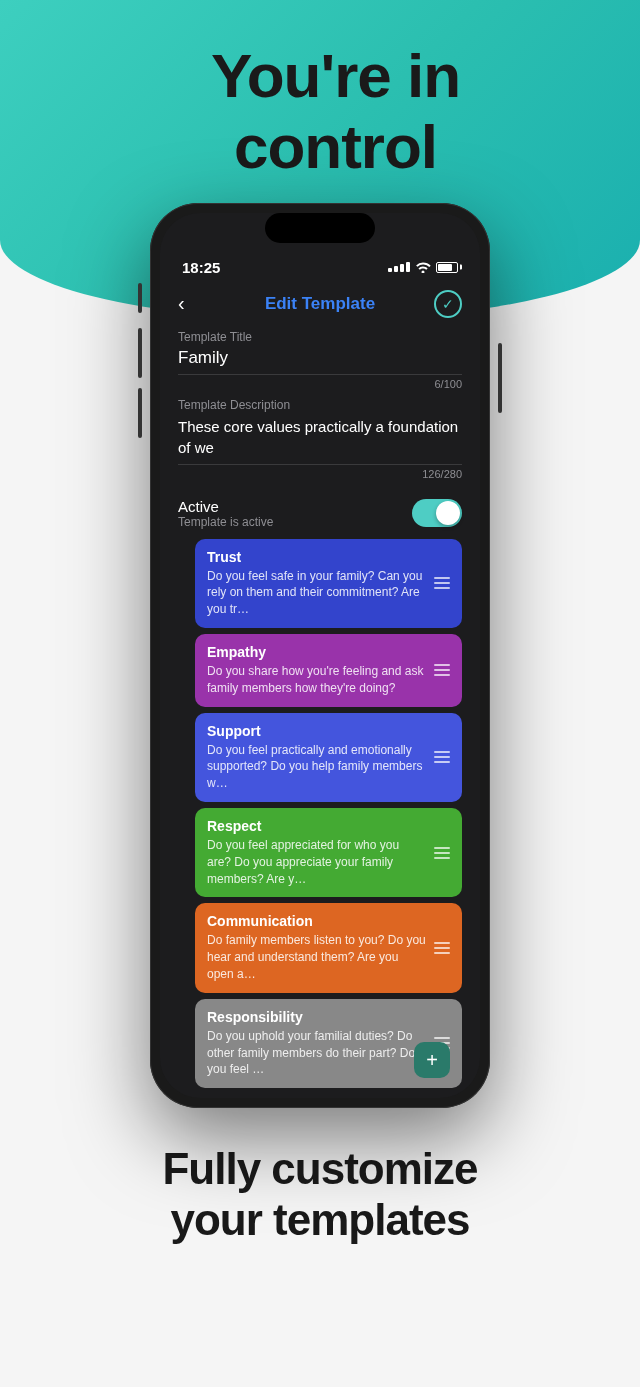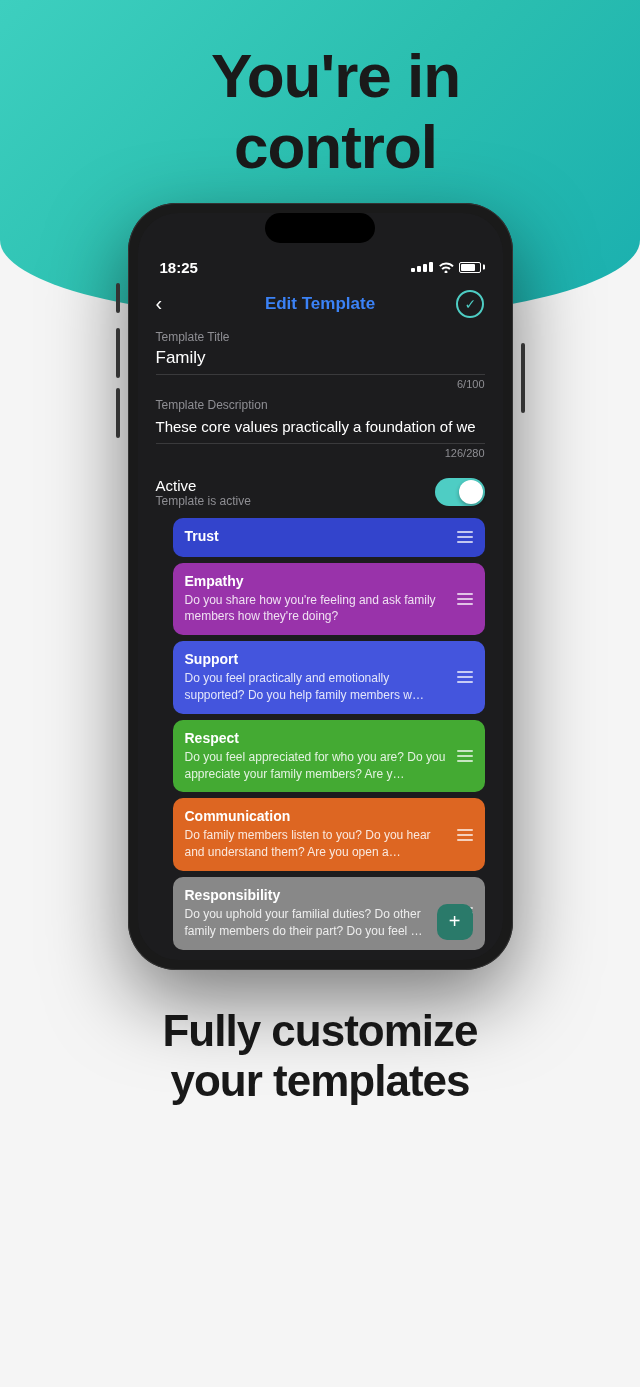--- a/index.html
+++ b/index.html
@@ -38,21 +38,21 @@
 
     .phone-wrapper {
       position: relative;
       z-index: 2;
       display: flex;
       justify-content: center;
       margin-top: 20px;
     }
 
     .phone-outer {
-      width: 385px;
+      width: 340px;
       background: #1a1a1a;
       border-radius: 48px;
       padding: 10px;
       box-shadow: 0 30px 80px rgba(0,0,0,0.5), inset 0 0 0 1px #333;
     }
 
     .phone-inner {
       background: #1c1c1e;
       border-radius: 40px;
       overflow: hidden;
@@ -414,20 +414,21 @@
             <div class="toggle-sublabel">Template is active</div>
           </div>
           <div class="toggle-switch">
             <div class="toggle-knob"></div>
           </div>
         </div>
 
         <div class="card-list" id="card-list">
         <div class="card-item" style="background: rgb(51, 68, 204);">
               <div class="card-title">Trust</div>
+              <div class="card-desc">Do you feel safe in your family? Can you rely on them and their commitment? Are you tr…</div>
               <div class="card-drag">
                 <div class="drag-line"></div>
                 <div class="drag-line"></div>
                 <div class="drag-line"></div>
               </div>
             </div>
             <div class="card-item" style="background: rgb(153, 51, 170);">
               <div class="card-title">Empathy</div>
               <div class="card-desc">Do you share how you're feeling and ask family members how they're doing?</div>
               <div class="card-drag">

